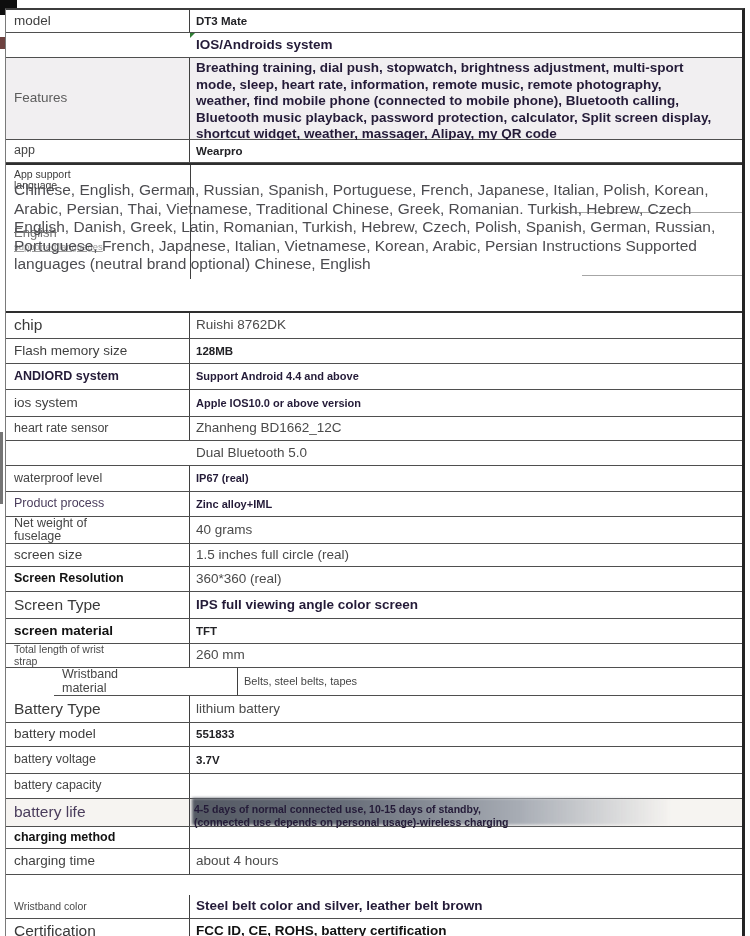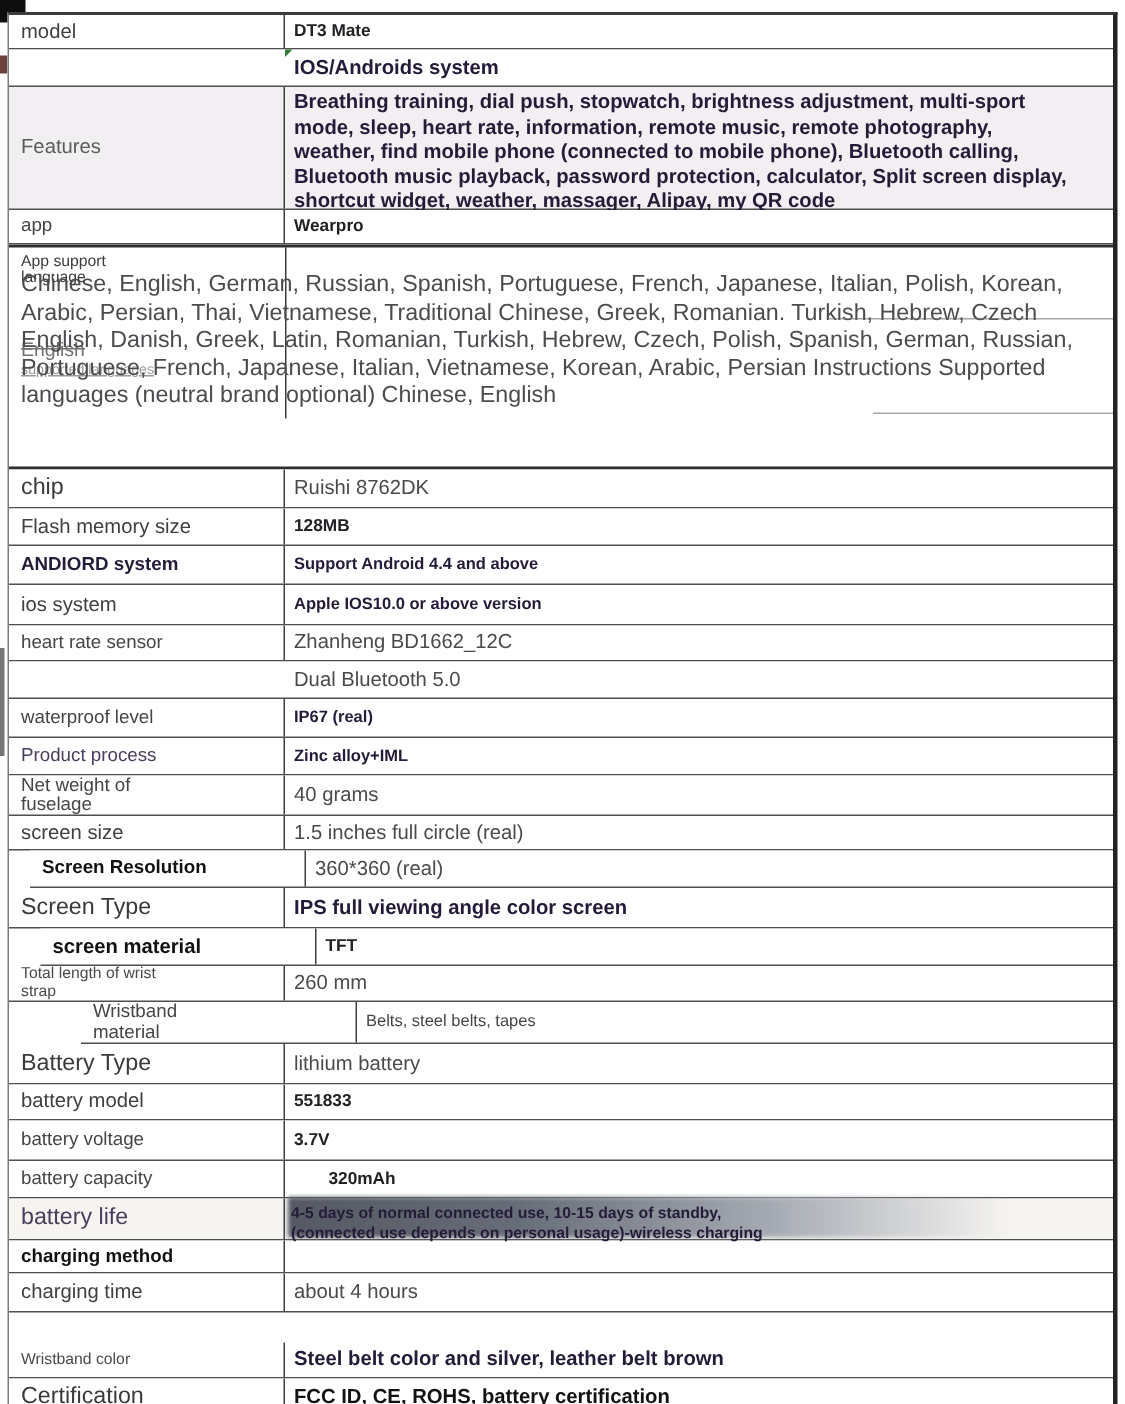--- a/index.html
+++ b/index.html
@@ -145,29 +145,29 @@
     </div>
     <div class="row " style="height: 27px;">
       <div class="cell-label l-sm">Net weight of
 fuselage</div>
       <div class="cell-value v-md light">40 grams</div>
     </div>
     <div class="row " style="height: 23px;">
       <div class="cell-label l-md">screen size</div>
       <div class="cell-value v-md">1.5 inches full circle (real)</div>
     </div>
-    <div class="row " style="height: 25px; margin-left: 14px;">
+    <div class="row " style="height: 25px;">
       <div class="cell-label l-sm ink">Screen Resolution</div>
       <div class="cell-value v-md light">360*360 (real)</div>
     </div>
     <div class="row " style="height: 27px;">
       <div class="cell-label l-lg">Screen Type</div>
       <div class="cell-value v-md navy">IPS full viewing angle color screen</div>
     </div>
-    <div class="row " style="height: 25px; margin-left: 21px;">
+    <div class="row " style="height: 25px;">
       <div class="cell-label l-md ink">screen material</div>
       <div class="cell-value v-sm strong">TFT</div>
     </div>
     <div class="row " style="height: 24px;">
       <div class="cell-label l-xs">Total length of wrist
 strap</div>
       <div class="cell-value v-md">260 mm</div>
     </div>
     <div class="row " style="height: 28px; margin-left: 48px;">
       <div class="cell-label l-sm">Wristband
@@ -179,23 +179,22 @@
       <div class="cell-value v-md">lithium battery</div>
     </div>
     <div class="row " style="height: 24px;">
       <div class="cell-label l-md">battery model</div>
       <div class="cell-value v-sm strong">551833</div>
     </div>
     <div class="row " style="height: 27px;">
       <div class="cell-label l-sm">battery voltage</div>
       <div class="cell-value v-sm strong">3.7V</div>
     </div>
-    <div class="row " style="height: 25px; gap: 23px;">
+    <div class="row " style="height: 25px;">
       <div class="cell-label l-sm">battery capacity</div>
-      <div class="cell-value v-sm strong">320mAh</div>
     </div>
     <div class="row " style="height: 28px; background: rgb(246, 244, 241);">
       <div class="cell-label l-lg purple">battery life</div>
       <div class="cell-value bl-value"><div class="bl-smudge"></div><div class="bl-text">4-5 days of normal connected use, 10-15 days of standby,
 (connected use depends on personal usage)-wireless charging</div></div>
     </div>
     <div class="row " style="height: 22px;">
       <div class="cell-label l-sm ink">charging method</div>
       <div class="cell-value v-md"></div>
     </div>

